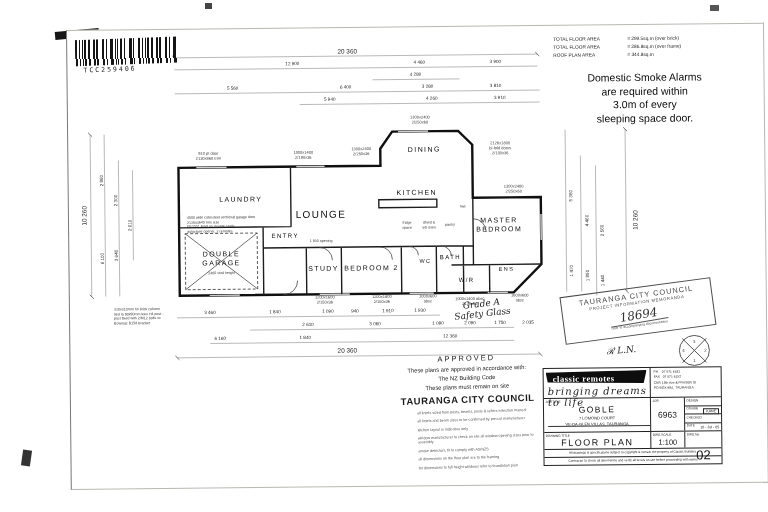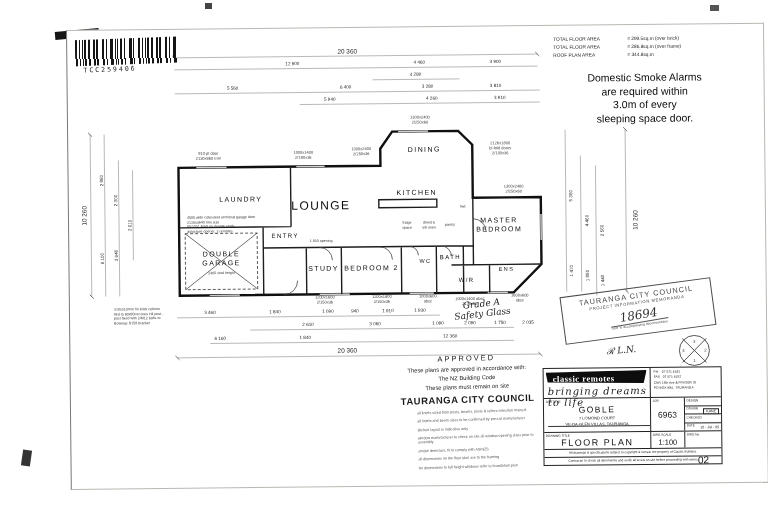--- a/index.html
+++ b/index.html
@@ -60,21 +60,21 @@
   .srow{flex:1;border-bottom:1px solid #222;position:relative}
   .srow:last-child{border-bottom:none}
   .sval{position:absolute;right:2px;top:2.5px;font-size:3.6px}
   .sval.boxed{border:.8px solid #222;padding:0 2px;background:#fff}
   .tbb{height:16px}
   .cdt{width:106px;border-right:1px solid #222;text-align:center}
   .cdt .big{font-size:9px;letter-spacing:1.5px}
   .cs{width:33px;border-right:1px solid #222;text-align:center}
   .cs .big{font-size:7.5px;margin-top:1px}
   .cn{flex:1;text-align:center}
-  .cn .big{font-size:10px;margin-top:18px}
+  .cn .big{font-size:13px;margin-top:11px}
   .tf{height:7px;border-bottom:1px solid #222;font-size:3.2px;color:#222;text-align:center;line-height:7px;white-space:nowrap;overflow:hidden}
   .tf:last-child{border-bottom:none}
   .eg{font-size:4.4px;color:#333}
 </style>
 </head>
 <body>
 
 <div class="mark" style="left:55px;top:30px;width:44px;height:8px;transform:rotate(-5deg)"></div>
 <div class="mark" style="left:205px;top:3px;width:7px;height:6px;background:#444"></div>
 <div class="mark" style="left:710px;top:5px;width:9px;height:6px;background:#555"></div>
@@ -185,21 +185,21 @@
   <span class="s v dim" style="left:502px;top:245px">1 470</span>
   <span class="s v dim" style="left:518px;top:195px">4 460</span>
   <span class="s v dim" style="left:518px;top:250px">1 890</span>
   <span class="s v dim" style="left:533px;top:205px">2 560</span>
   <span class="s v dim" style="left:533px;top:255px">1 440</span>
 
   <span class="s c room" style="left:152px;top:229px">DOUBLE
 GARAGE</span>
   <span class="s c tiny" style="left:152px;top:244px">2400 stud height</span>
   <span class="s c room" style="left:172px;top:170px">LAUNDRY</span>
-  <span class="s c room" style="left:252px;top:178px;font-size:12px">LOUNGE</span>
+  <span class="s c room" style="left:252px;top:186px;font-size:10px">LOUNGE</span>
   <span class="s c room" style="left:216px;top:208px;font-size:6px">ENTRY</span>
   <span class="s c room" style="left:254px;top:240px">STUDY</span>
   <span class="s c room" style="left:302px;top:240px">BEDROOM 2</span>
   <span class="s c room" style="left:348px;top:165px">KITCHEN</span>
   <span class="s c room" style="left:356px;top:122px">DINING</span>
   <span class="s c room" style="left:430px;top:198px">MASTER
 BEDROOM</span>
   <span class="s c room" style="left:356px;top:234px;font-size:5.5px">WC</span>
   <span class="s c room" style="left:381px;top:231px;font-size:6px">BATH</span>
   <span class="s c room" style="left:397px;top:254px;font-size:6px">W/R</span>

